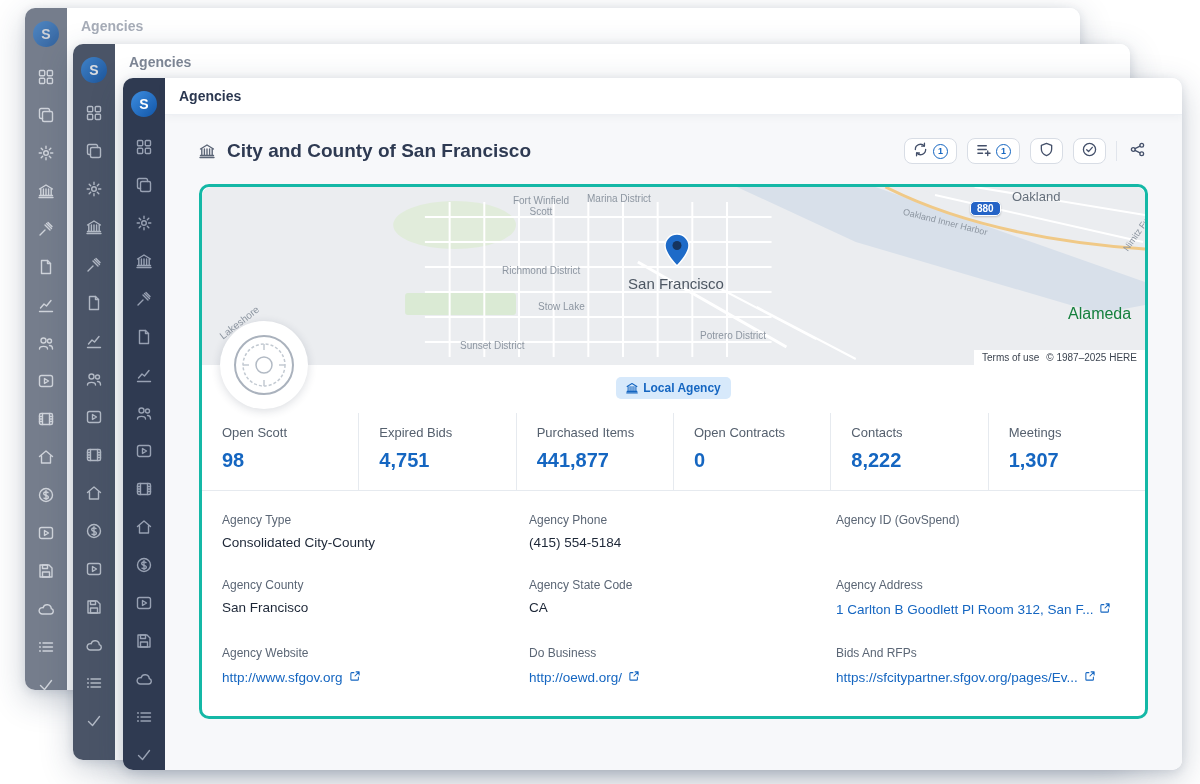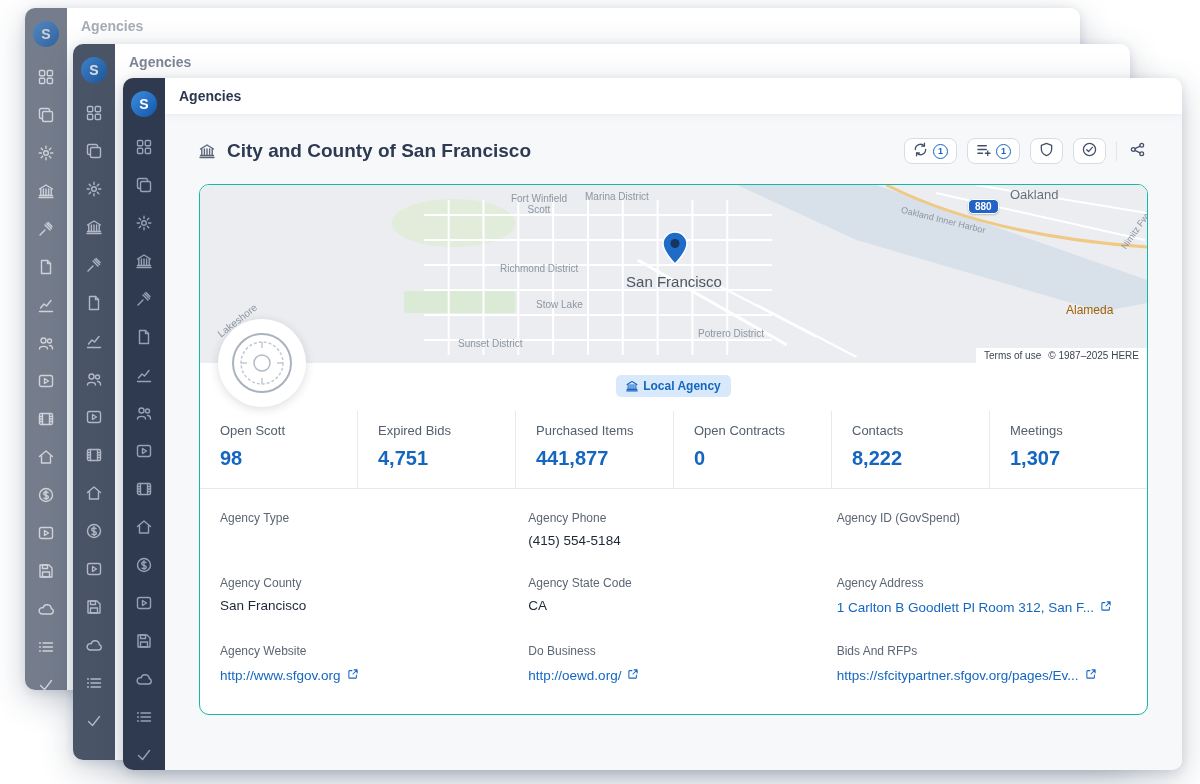--- a/index.html
+++ b/index.html
@@ -46,35 +46,35 @@
 
   .actions { display:flex; align-items:center; gap:10px; }
   .act-btn { display:inline-flex; align-items:center; gap:5px; height:26px; padding:0 8px;
              border:1px solid #d8dde5; border-radius:8px; background:#fff; color:#44506a; cursor:pointer; }
   .act-btn.plain { border:none; background:transparent; padding:0 3px; }
   .count-badge { width:15px; height:15px; border:1.2px solid #1566c1; border-radius:50%;
                  color:#1566c1; font-size:9px; font-weight:bold;
                  display:flex; align-items:center; justify-content:center; }
   .v-div { width:1px; height:20px; background:#e1e5ec; }
 
-  .card { margin-top:20px; background:#fff; border:1px solid #14b8a6; border-radius:10px; position:relative; }
+  .card { margin-top:20px; background:#fff; border:3px solid #14b8a6; border-radius:10px; position:relative; }
 
   
   .map { position:relative; height:178px; border-radius:9px 9px 0 0; overflow:hidden; background:#ebedf0; }
   .map-art { position:absolute; left:0; top:0; width:100%; height:100%; }
   .mlab { position:absolute; font-size:10px; color:#8d96a1; white-space:nowrap; z-index:2; }
   .ml0 { left:289px; top:8px;  width:100px; text-align:center; white-space:pre-line; }
   .ml1 { left:385px; top:6px; }
   .ml2 { left:300px; top:78px; }
   .ml3 { left:336px; top:114px; }
   .ml4 { left:258px; top:153px; }
   .ml5 { left:498px; top:143px; }
   .ml6 { left:810px; top:2px;  font-size:13px; color:#66707c; }
   .ml7 { left:700px; top:30px; transform:rotate(14deg); font-size:9px; }
-  .ml8 { left:866px; top:118px; font-size:12px; color:#a16207; }
+  .ml8 { left:866px; top:118px; font-size:16px; color:#15803d; }
   .ml9 { left:914px; top:40px; transform:rotate(-55deg); font-size:9px; }
   .ml10{ left:14px;  top:130px; transform:rotate(-38deg); z-index:1; }
   .city-label { position:absolute; left:394px; top:88px; width:160px; text-align:center;
                 font-size:15px; color:#4c5662; z-index:2; }
   .pin { position:absolute; left:462px; top:46px; z-index:3; }
   .hwy-shield { position:absolute; left:768px; top:14px; background:#2463c6; color:#fff;
                 border:1.5px solid #fff; border-radius:5px; font-size:10px; font-weight:bold;
                 padding:1px 6px; z-index:3; box-shadow:0 1px 2px rgba(0,0,0,.2); }
   .attribution { position:absolute; right:0; bottom:0; background:#ffffff; padding:2px 8px;
                  font-size:10px; color:#3c4450; display:flex; gap:7px; z-index:4; }
@@ -505,20 +505,21 @@
             </div>
             <div class="stat">
               <div class="stat-label">Meetings</div>
               <div class="stat-value">1,307</div>
             </div>
           </div>
 
         <div class="details">
             <div class="field">
               <div class="field-label">Agency Type</div>
+              <div class="field-value">Consolidated City-County</div>
             </div>
             <div class="field">
               <div class="field-label">Agency Phone</div>
               <div class="field-value">(415) 554-5184</div>
             </div>
             <div class="field">
               <div class="field-label">Agency ID (GovSpend)</div>
             </div>
             <div class="field">
               <div class="field-label">Agency County</div>

